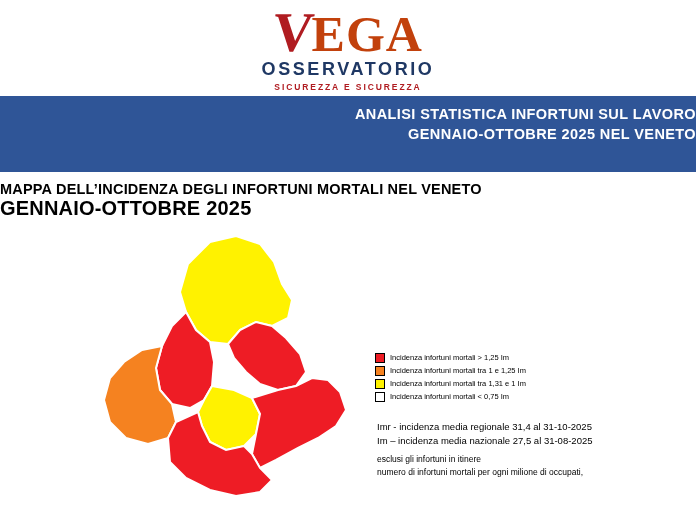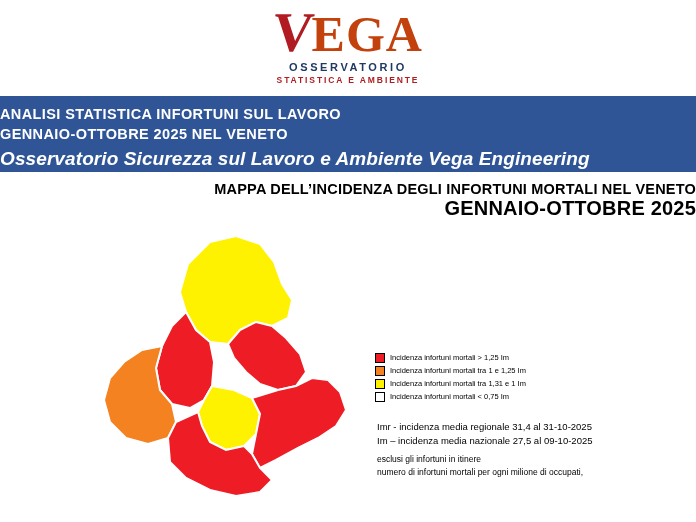--- a/index.html
+++ b/index.html
@@ -43,21 +43,21 @@
   }
   .logo-ega {
     font-family: "Liberation Serif", serif;
     font-size: 50px;
     font-weight: bold;
     color: #c2410c;
     line-height: 48px;
     letter-spacing: 1px;
   }
   .logo-sub1 {
-    font-size: 11px;
+    font-size: 18px;
     font-weight: bold;
     color: #1f3864;
     letter-spacing: 2.6px;
     margin-top: 1px;
   }
   .logo-sub2 {
     font-size: 8.5px;
     font-weight: bold;
     color: #b01c21;
     letter-spacing: 1.9px;
@@ -66,21 +66,21 @@
 
   
   .banner {
     position: absolute;
     top: 96px;
     left: 0;
     width: 696px;
     height: 76px;
     background: #2f5597;
     color: #ffffff;
-    text-align: left;
+    text-align: right;
     box-sizing: border-box;
     padding-top: 8px;
   }
   .banner-l1, .banner-l2 {
     font-size: 14.5px;
     font-weight: bold;
     letter-spacing: 0.4px;
     line-height: 20px;
   }
   .banner-l3 {
@@ -91,21 +91,21 @@
     margin-top: 2px;
     letter-spacing: 0.1px;
   }
 
   
   .map-title {
     position: absolute;
     top: 180px;
     left: 0;
     width: 696px;
-    text-align: right;
+    text-align: left;
     color: #000000;
   }
   .map-title-l1 {
     font-size: 14.5px;
     font-weight: bold;
     letter-spacing: 0.2px;
     line-height: 19px;
   }
   .map-title-l2 {
     font-size: 20px;
@@ -178,27 +178,26 @@
 </style>
 </head>
 <body>
 
 <div class="logo-wrap">
   <div class="logo-main">
     <span class="logo-v">V</span>
     <span class="logo-ega">EGA</span>
   </div>
   <div class="logo-sub1">OSSERVATORIO</div>
-  <div class="logo-sub2">STATISTICA E AMBIENTE</div>
+  <div class="logo-sub2">SICUREZZA E SICUREZZA</div>
 </div>
 
 <div class="banner">
   <div class="banner-l1">ANALISI STATISTICA INFORTUNI SUL LAVORO</div>
   <div class="banner-l2">GENNAIO-OTTOBRE 2025 NEL VENETO</div>
-  <div class="banner-l3">Osservatorio Sicurezza sul Lavoro e Ambiente Vega Engineering</div>
 </div>
 
 <div class="map-title">
   <div class="map-title-l1">MAPPA DELL’INCIDENZA DEGLI INFORTUNI MORTALI NEL VENETO</div>
   <div class="map-title-l2">GENNAIO-OTTOBRE 2025</div>
 </div>
 
 <div class="map-area">
   <svg width="330" height="296" viewBox="0 0 330 296" xmlns="http://www.w3.org/2000/svg">
 
@@ -239,17 +238,17 @@
     <span class="legend-label">Incidenza infortuni mortali tra 1,31 e 1 Im</span>
   </div>
   <div class="legend-row">
     <span class="legend-swatch" style="background:#ffffff"></span>
     <span class="legend-label">Incidenza infortuni mortali &lt; 0,75 Im</span>
   </div>
 </div>
 
 <div class="notes">
   <div class="note-bold">Imr - incidenza media regionale 31,4 al 31-10-2025</div>
-  <div class="note-bold">Im – incidenza media nazionale 27,5 al 09-10-2025</div>
+  <div class="note-bold">Im – incidenza media nazionale 27,5 al 31-08-2025</div>
   <div class="note-spacer"></div>
   <div class="note-plain">esclusi gli infortuni in itinere</div>
   <div class="note-plain">numero di infortuni mortali per ogni milione di occupati,</div>
 </div>
 
 </body></html>

